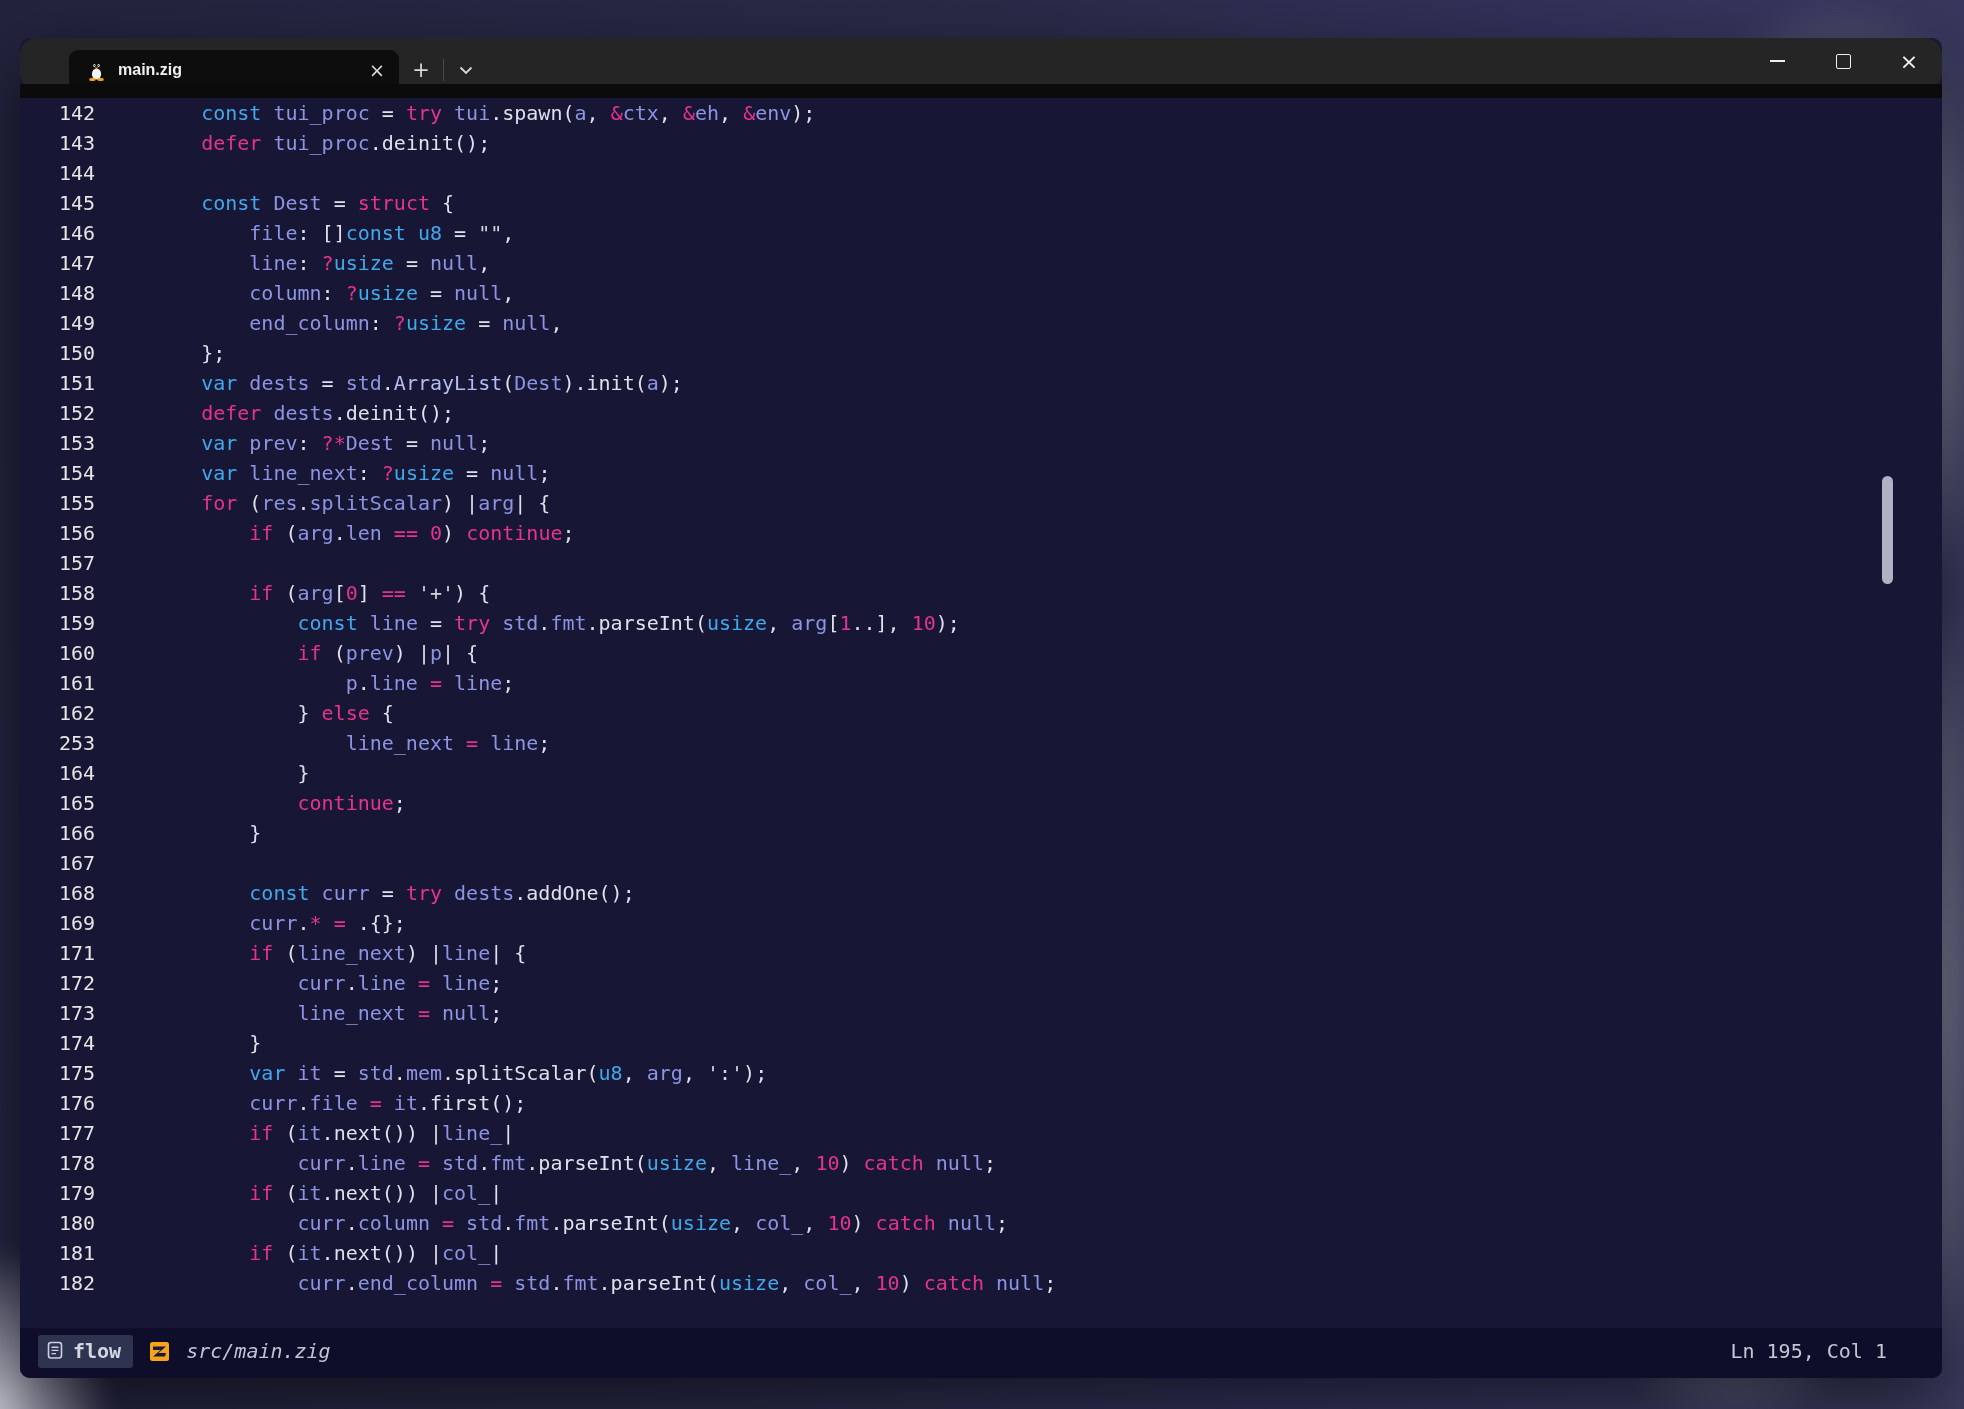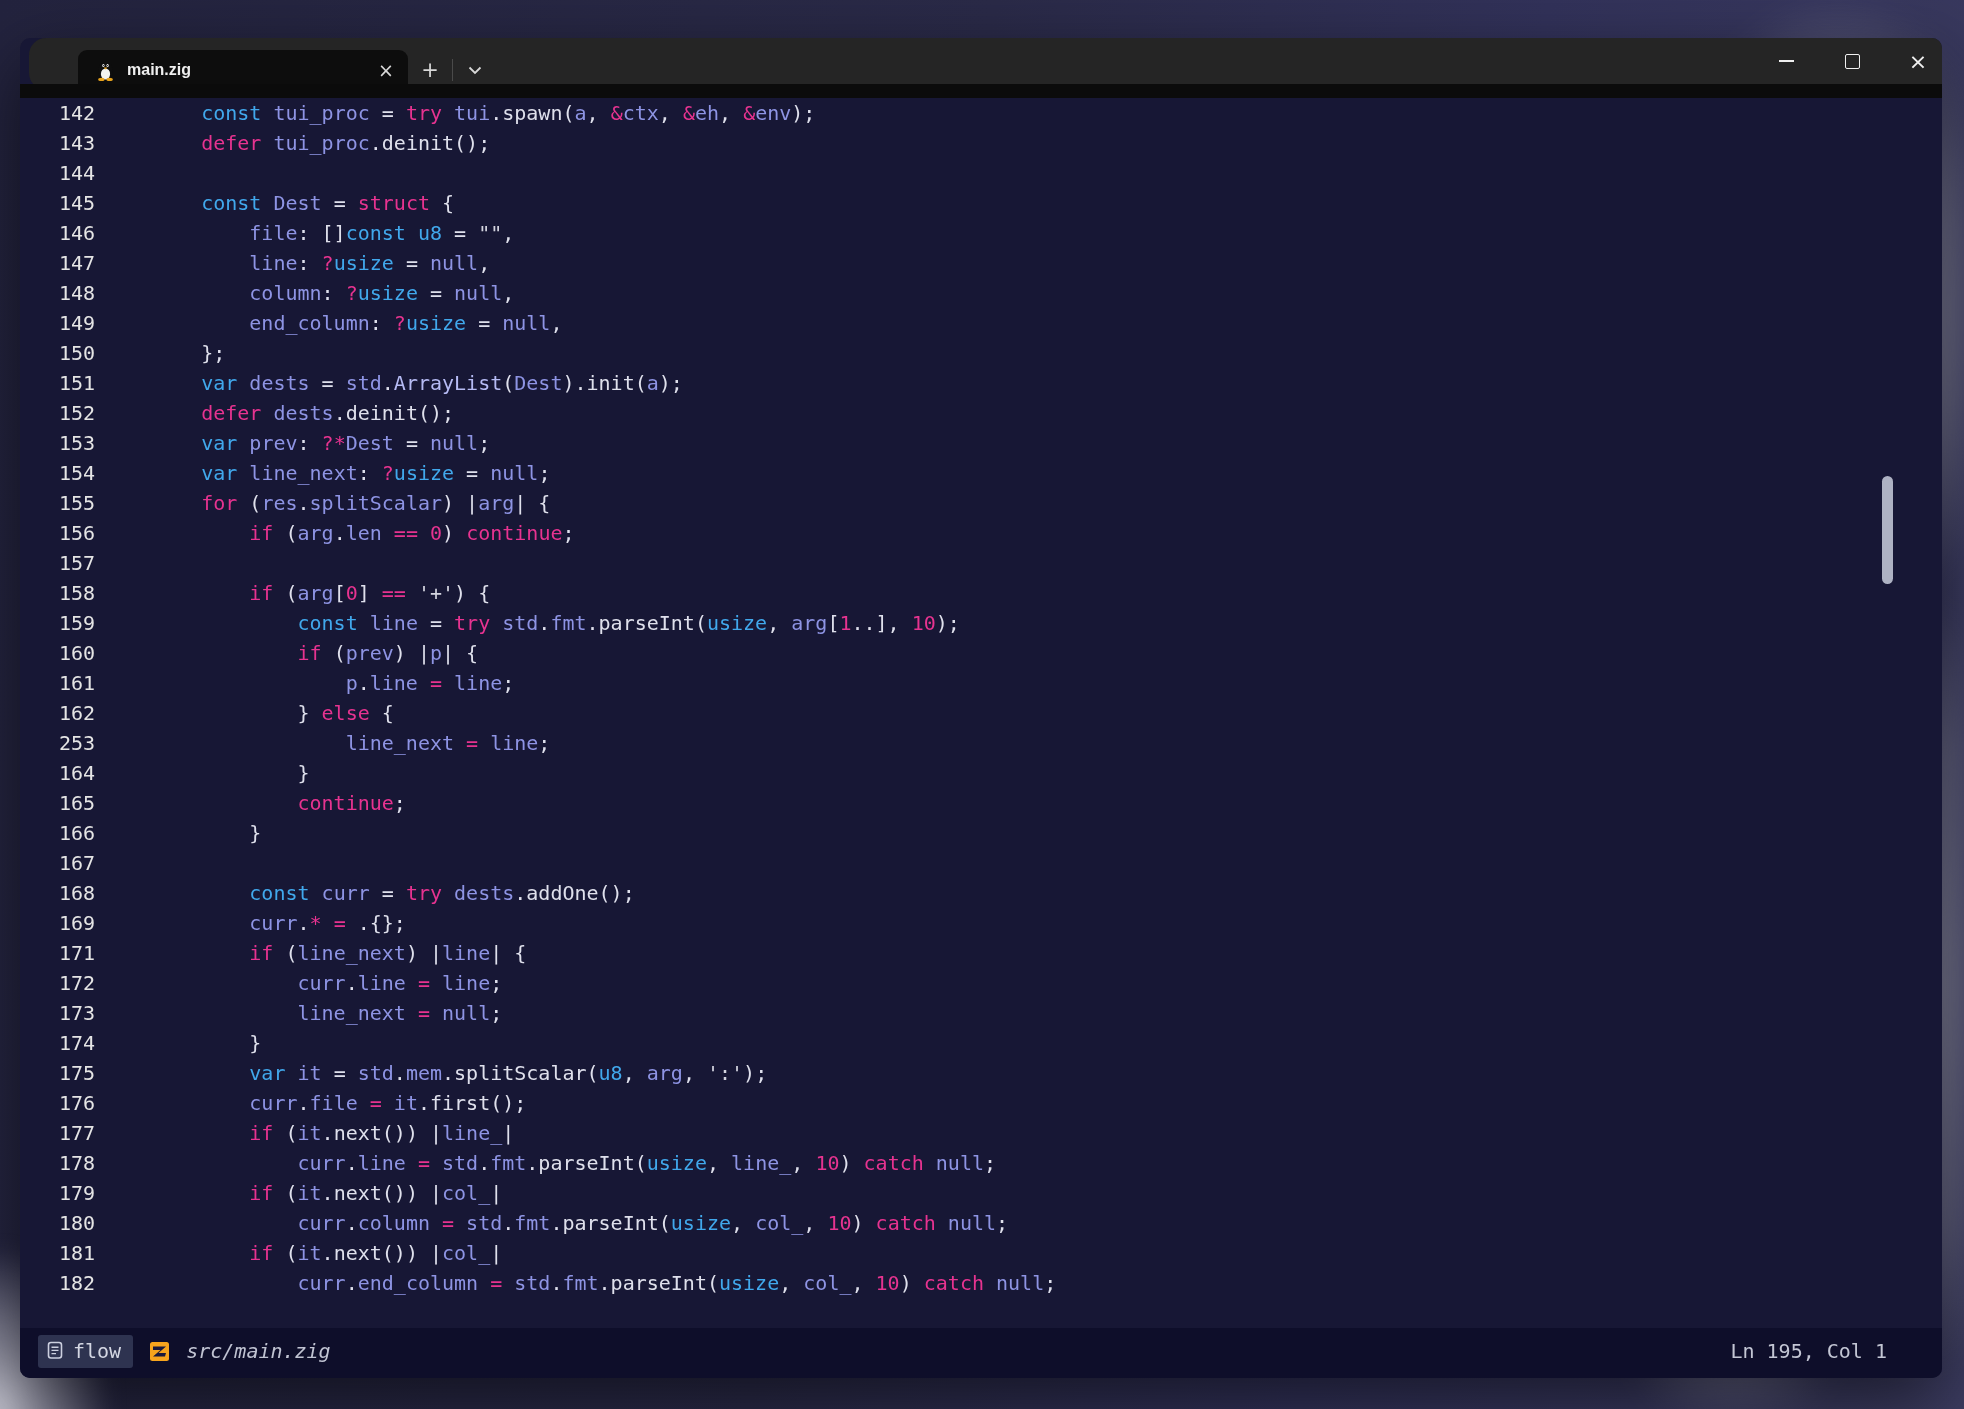--- a/index.html
+++ b/index.html
@@ -11,21 +11,21 @@
     background:
       radial-gradient(ellipse 260px 420px at 70% 22%, #a9a9bb 0%, rgba(150,150,168,.65) 45%, rgba(120,120,150,0) 75%),
       radial-gradient(ellipse 300px 500px at 85% 70%, #8f8fa4 0%, rgba(140,140,160,.55) 50%, rgba(120,120,150,0) 78%),
       radial-gradient(ellipse 180px 260px at 45% 90%, #9a9ab0 0%, rgba(120,120,150,0) 70%);}
   .wall-corner{position:absolute;left:-30px;bottom:-40px;width:140px;height:200px;filter:blur(10px);
     background:radial-gradient(ellipse at 20% 80%, #c9c9d4 0%, rgba(170,170,185,.6) 40%, rgba(120,120,150,0) 72%);}
   
   .window{position:absolute;left:20px;top:38px;width:1922px;height:1340px;border-radius:10px;
     overflow:hidden;box-shadow:0 24px 70px rgba(0,0,0,.55);background:#171735;}
   
-  .titlebar{position:absolute;left:9px;top:0;width:100%;height:52px;background:#252525;display:flex;align-items:flex-end;border-radius:17px;}
+  .titlebar{position:absolute;left:0;top:0;width:100%;height:52px;background:#252525;display:flex;align-items:flex-end;border-radius:17px;}
   .tab{position:relative;margin-left:49px;width:330px;height:40px;background:#0d0d0d;
     border-radius:9px 9px 0 0;display:flex;align-items:center;gap:12px;padding:0 14px 0 18px;box-sizing:border-box;}
   .tab-title{font-family:"Liberation Sans",sans-serif;font-size:16px;font-weight:bold;color:#efefef;flex:1;}
   .tab-close{color:#d8d8d8;font-family:"DejaVu Sans",sans-serif;font-size:19px;line-height:19px;cursor:default;}
   .tabbar-btn{color:#d8d8d8;font-family:"DejaVu Sans",sans-serif;font-size:21px;height:40px;display:flex;
     align-items:center;justify-content:center;width:44px;}
   .tabbar-sep{width:1px;height:22px;background:#4a4a4a;margin-bottom:9px;align-self:flex-end;}
   .win-controls{margin-left:auto;display:flex;height:46px;align-self:flex-start;}
   .win-btn{width:66px;height:46px;display:flex;align-items:center;justify-content:center;color:#f0f0f0;}
   .glyph-min{display:block;width:15px;height:2px;background:#f0f0f0;}
@@ -43,21 +43,21 @@
   .tk-m{color:#e73390}   
   .tk-i{color:#8e94e4}   
   .tk-p{color:#dfe0ec}   
   .tk-t{color:#b6bbf4}   
   .tk-s{color:#d4d5e0}   
   .scroll-thumb{position:absolute;right:49px;top:438px;width:11px;height:108px;border-radius:6px;background:#aeb2c3;}
   
   .statusbar{position:absolute;left:0;bottom:0;width:100%;height:50px;background:#0e0e2a;
     display:flex;align-items:center;padding:0 55px 4px 18px;box-sizing:border-box;font-size:20px;color:#c3c6d4;}
   .chip{display:flex;align-items:center;gap:9px;background:#2e3350;border-radius:3px;
-    padding:4px 12px 5px 9px;color:#d4d7e3;}
+    padding:4px 12px 5px 9px;color:#d4d7e3;font-weight:bold;}
   .zig-ico{margin-left:16px;display:flex;align-items:center;}
   .file-path{margin-left:16px;font-style:italic;color:#c0c3d2;}
   .pos{margin-left:auto;}
 </style>
 </head>
 <body>
 
 <div class="wallpaper">
   <div class="wall-statue"></div>
   <div class="wall-corner"></div>

